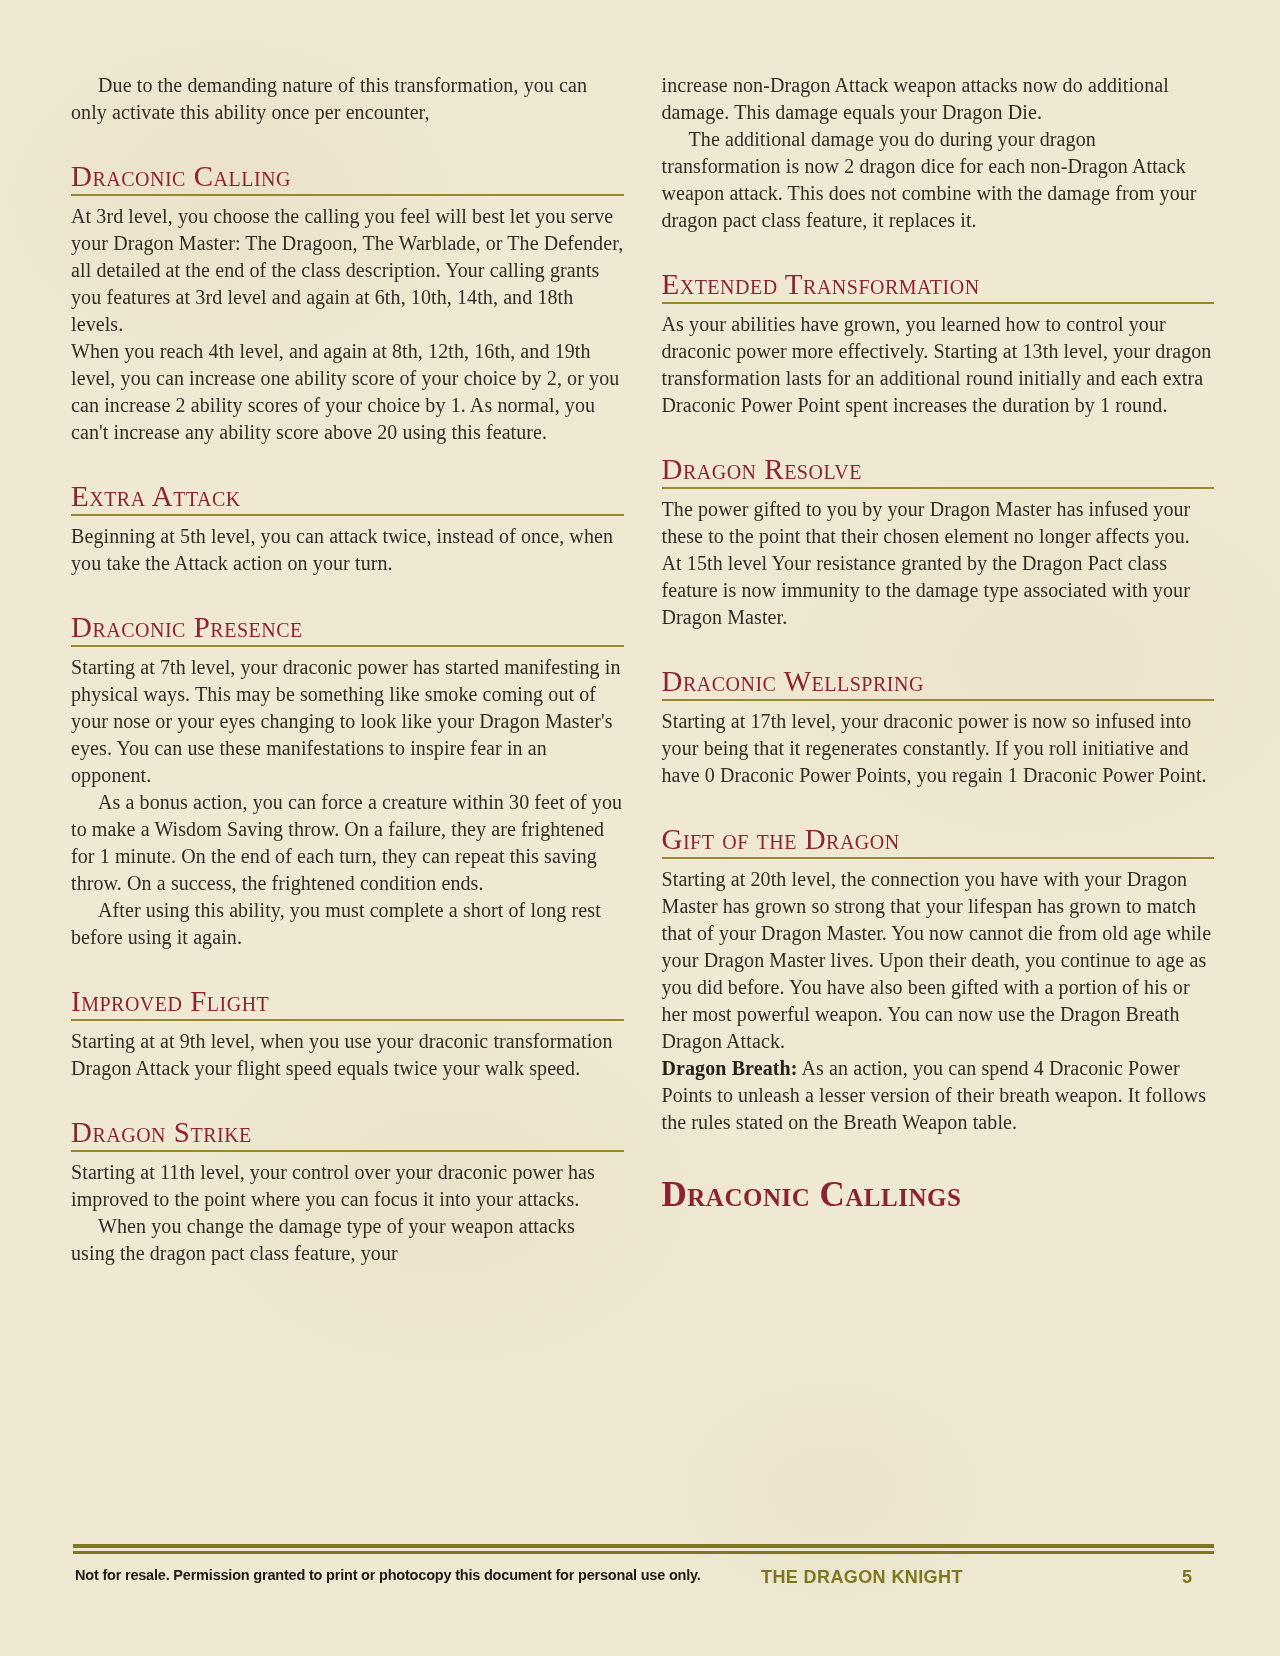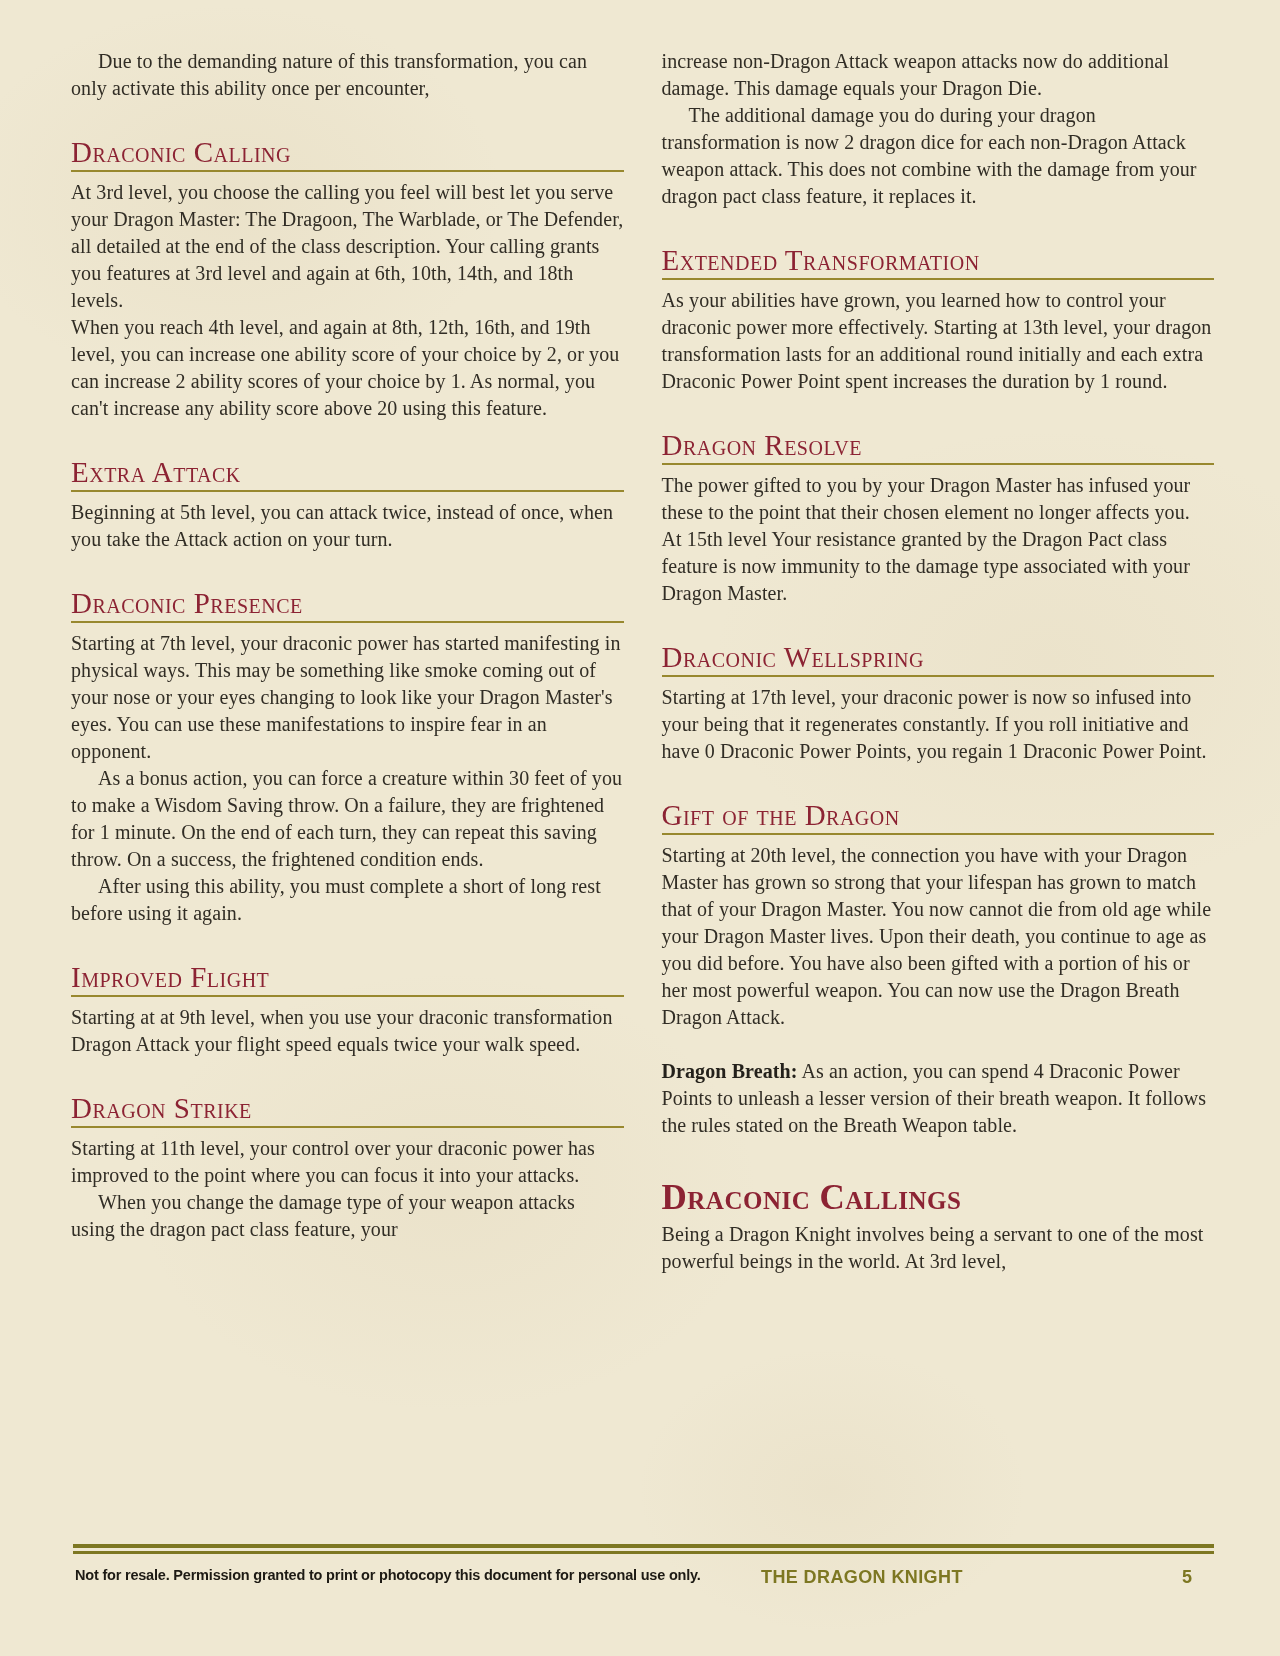--- a/index.html
+++ b/index.html
@@ -17,35 +17,35 @@
       radial-gradient(ellipse 300px 220px at 65% 90%, rgba(200,180,140,.10), transparent 65%);
     color: var(--body-text, #312d25);
   }
   .page {
     position: absolute;
     inset: 0;
   }
   .columns {
     display: flex;
     gap: 38px;
-    padding: 48px 66px 0 71px;
+    padding: 72px 66px 0 71px;
     box-sizing: border-box;
   }
   .column {
     flex: 1 1 0;
     min-width: 0;
   }
   .column p {
     margin: 0;
     font-size: 20px;
     line-height: 27px;
     letter-spacing: 0.1px;
   }
   .column p.indent { text-indent: 27px; }
-  .column p.gap { margin-top: 27px; }
+  .column p.gap { }
   .column p strong { font-weight: bold; color: #24211b; }
   h3.feature-heading {
     margin: 35px 0 7px 0;
     padding-bottom: 3px;
     border-bottom: 2px solid var(--rule, #98882e);
     font-variant: small-caps;
     font-weight: 400;
     font-size: 29px;
     line-height: 30px;
     letter-spacing: 0.5px;
@@ -132,21 +132,20 @@
         <h3 class="feature-heading">Extended Transformation</h3>
         <p>As your abilities have grown, you learned how to control your draconic power more effectively. Starting at 13th level, your dragon transformation lasts for an additional round initially and each extra Draconic Power Point spent increases the duration by 1 round.</p>
         <h3 class="feature-heading">Dragon Resolve</h3>
         <p>The power gifted to you by your Dragon Master has infused your these to the point that their chosen element no longer affects you.  At 15th level Your resistance granted by the Dragon Pact class feature is now immunity to the damage type associated with your Dragon Master.</p>
         <h3 class="feature-heading">Draconic Wellspring</h3>
         <p>Starting at 17th level, your draconic power is now so infused into your being that it regenerates constantly. If you roll initiative and have 0 Draconic Power Points, you regain 1 Draconic Power Point.</p>
         <h3 class="feature-heading">Gift of the Dragon</h3>
         <p>Starting at 20th level, the connection you have with your Dragon Master has grown so strong that your lifespan has grown to match that of your Dragon Master.  You now cannot die from old age while your Dragon Master lives. Upon their death, you continue to age as you did before.  You have also been gifted with a portion of his or her most powerful weapon. You can now use the Dragon Breath Dragon Attack.</p>
         <p class="gap"><strong>Dragon Breath:</strong><span> As an action, you can spend 4 Draconic Power Points to unleash a lesser version of their breath weapon.  It follows the rules stated on the Breath Weapon table.</span></p>
         <h2 class="chapter-heading">Draconic Callings</h2>
-        <p>Being a Dragon Knight involves being a servant to one of the most powerful beings in the world.  At 3rd level,</p>
       </div>
   </div>
 
   <div class="footer">
     <div class="footer-divider"></div>
     <div class="footer-row">
       <span class="footer-legal">Not for resale. Permission granted to print or photocopy this document for personal use only.</span>
       <span class="footer-title">THE DRAGON KNIGHT</span>
       <span class="footer-page-num">5</span>
     </div>

